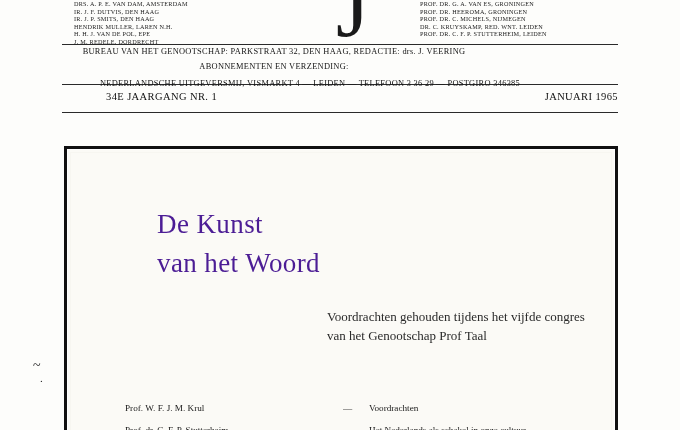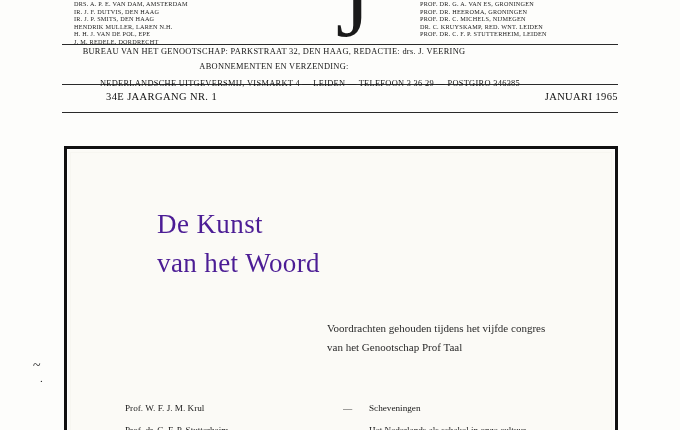--- a/index.html
+++ b/index.html
@@ -126,22 +126,22 @@
     letter-spacing: 0.4px;
     color: #4c1d95;
   }
   .cover-title .l2 {
     display: block;
     margin-left: 0px;
   }
   .cover-sub {
     position: absolute;
     left: 260px;
-    top: 170px;
-    font-size: 11px;
+    top: 158px;
+    font-size: 13px;
     line-height: 19px;
     color: #2a2a2a;
   }
   .cover-sub .date { display: block; margin-top: 8px; }
 
   .contents {
     position: absolute;
     left: 54px;
     top: 248px;
     width: 470px;
@@ -219,21 +219,21 @@
 
     <div class="cover-sub">
       <span>Voordrachten gehouden tijdens het vijfde congres</span><br>
       <span>van het Genootschap Prof Taal</span>
     </div>
 
     <div class="contents">
       <span class="c-row">
         <span class="c-name">Prof. W. F. J. M. Krul</span>
         <span class="c-dash">—</span>
-        <span class="c-title">Scheveningen</span>
+        <span class="c-title">Voordrachten</span>
       </span>
       <span class="c-row">
         <span class="c-name">Prof. dr. C. F. P. Stutterheim</span>
         <span class="c-dash">—</span>
         <span class="c-title">Het Nederlands als schakel in onze cultuur</span>
       </span>
     </div>
   </div>
 
   <div class="artifact artifact-1">~</div>

